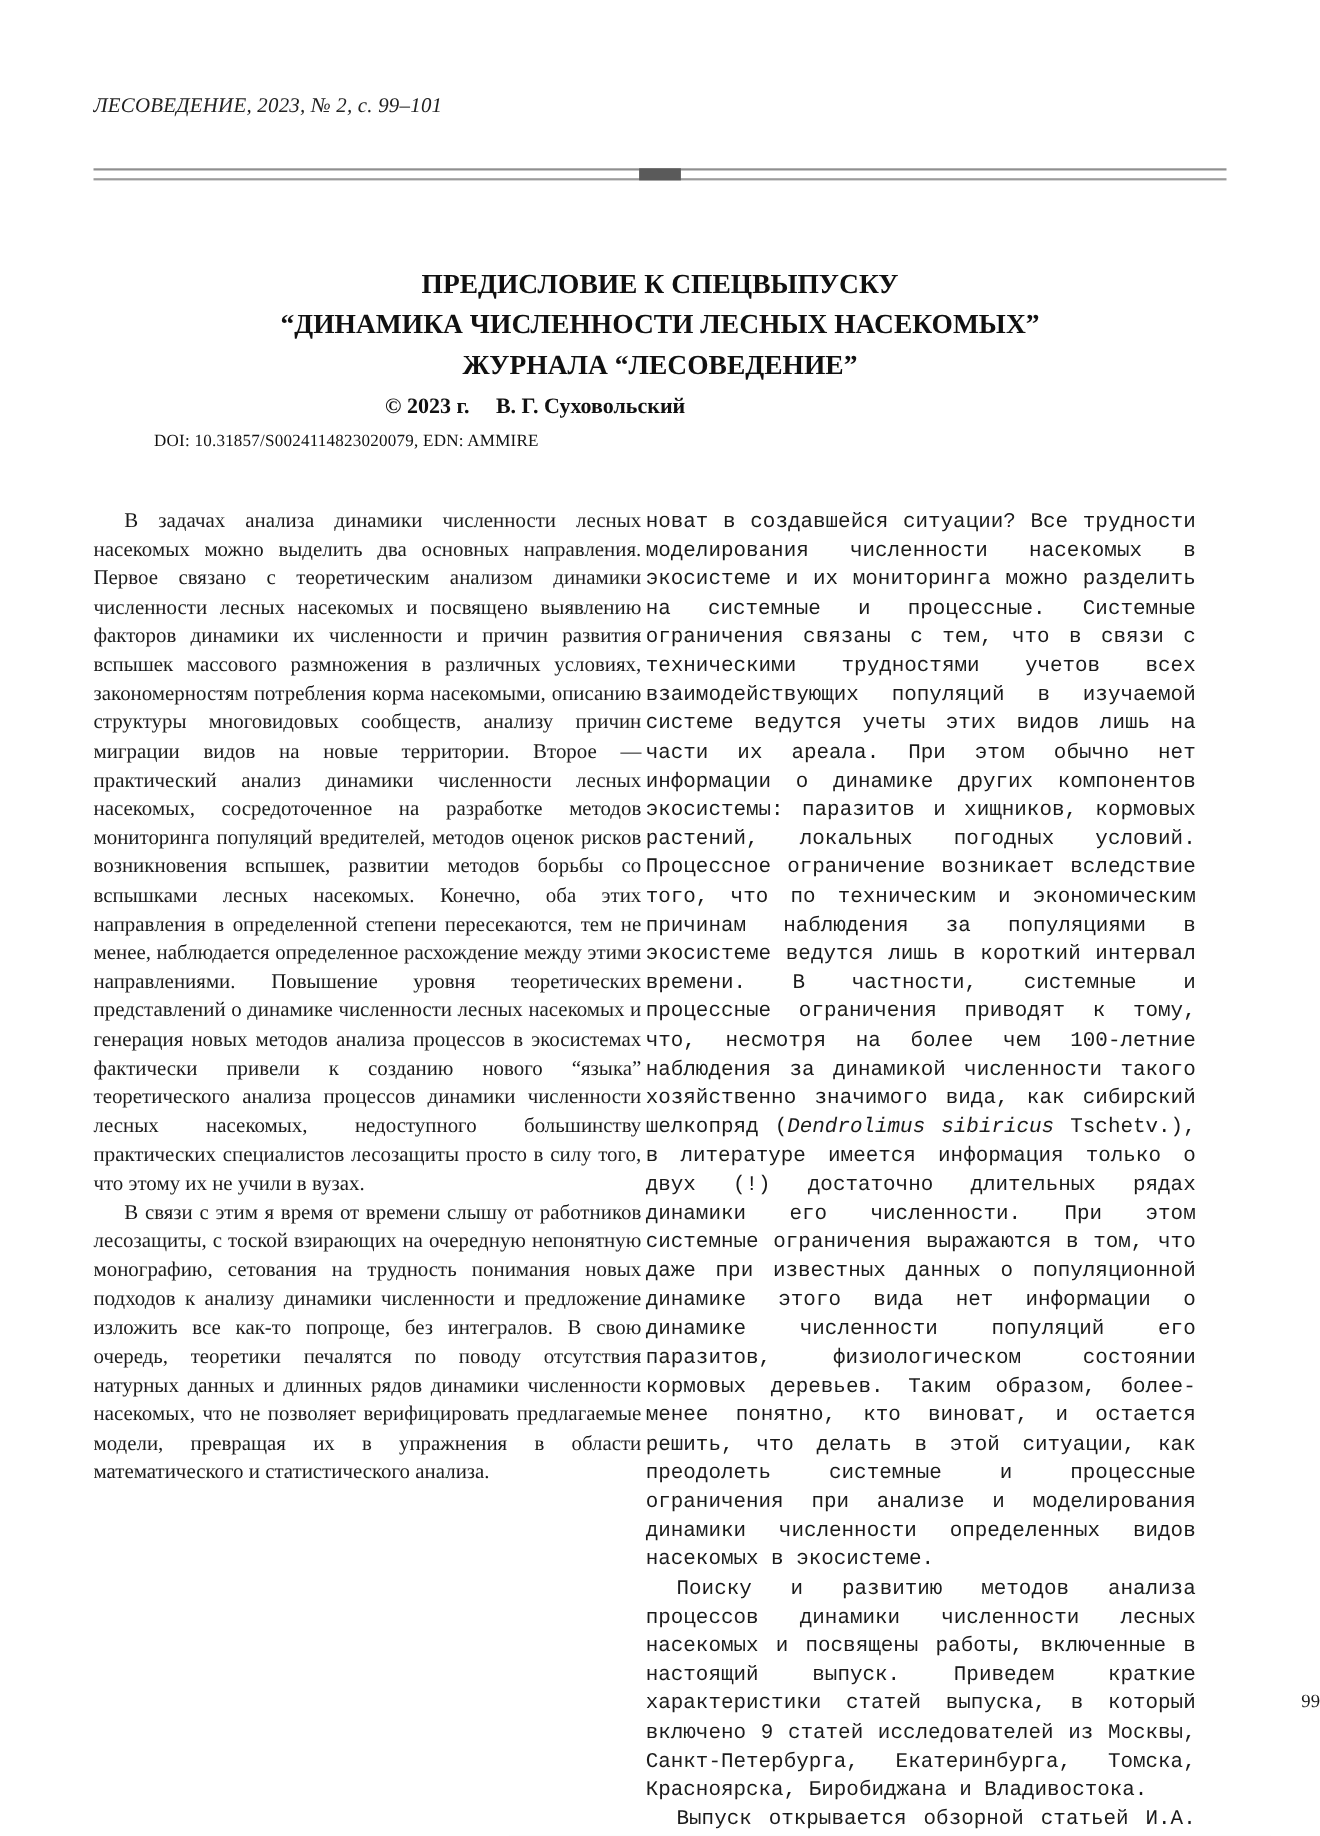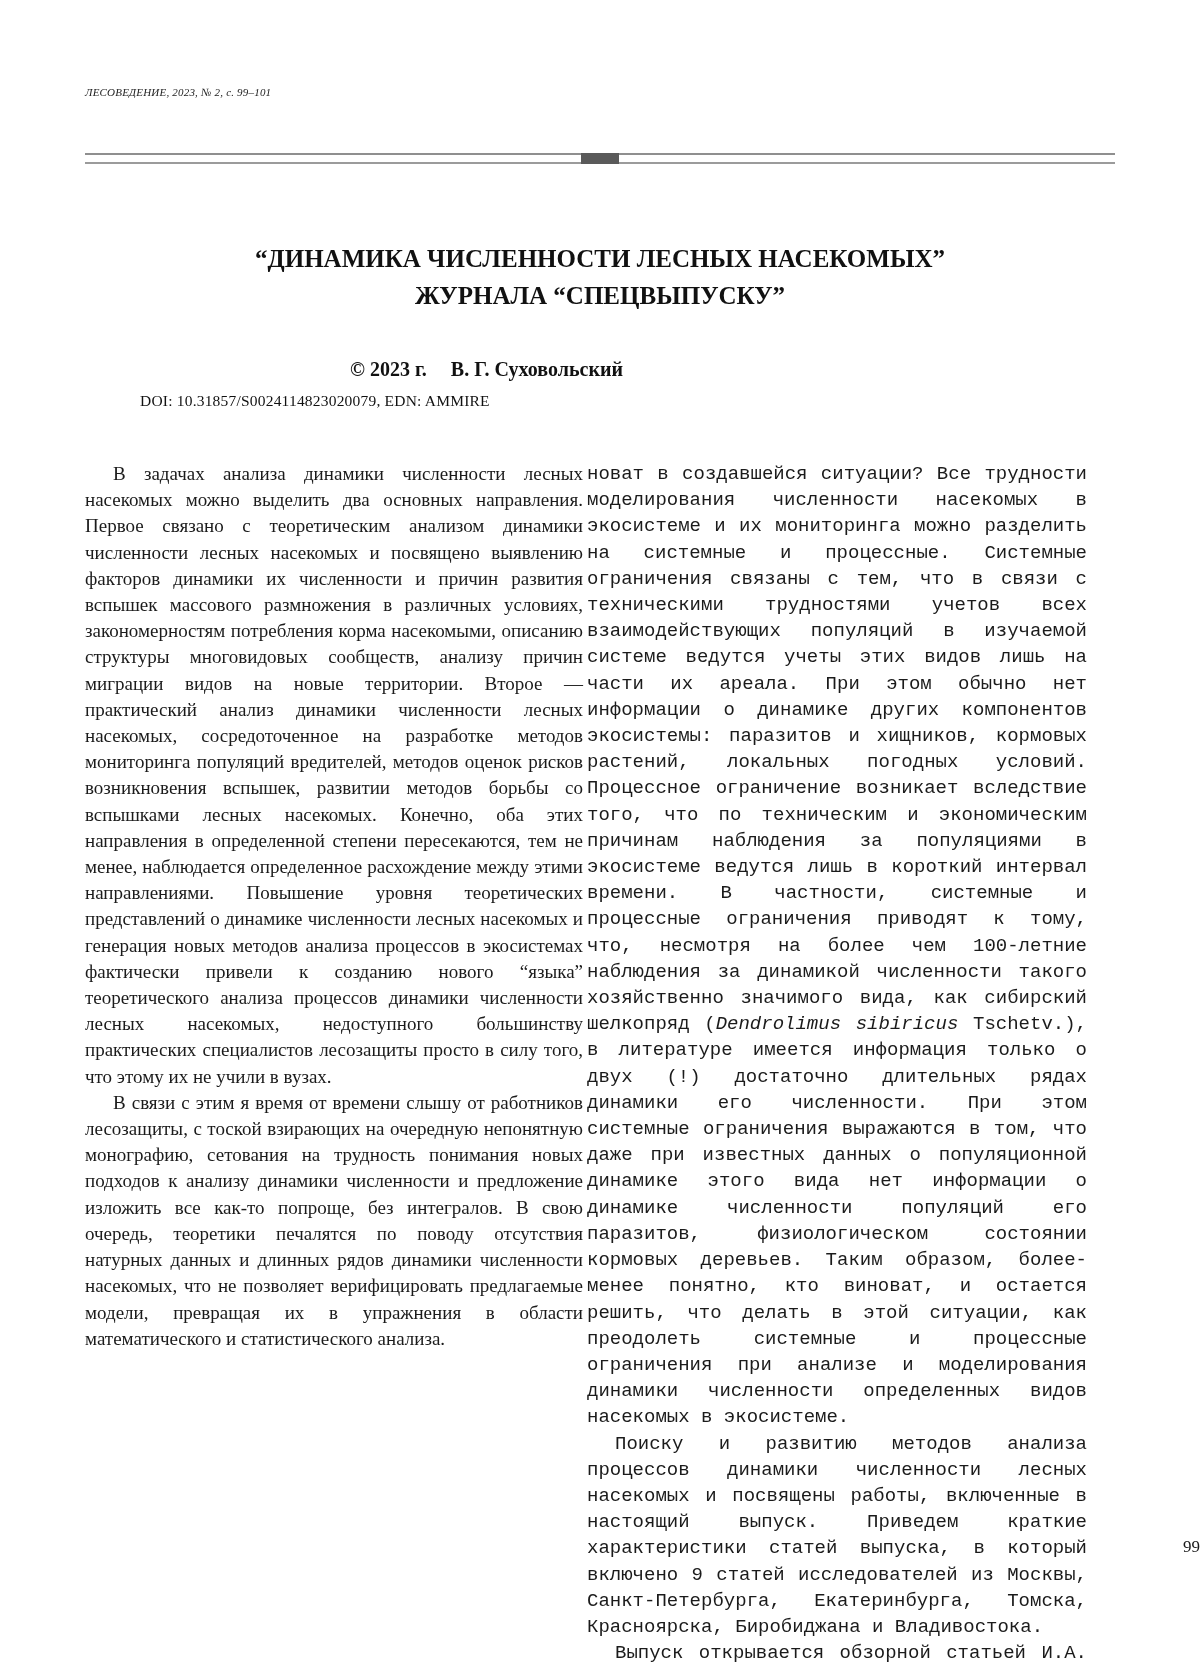--- a/index.html
+++ b/index.html
@@ -11,21 +11,21 @@
     background: #ffffff;
     color: #1b1b1b;
     font-family: "Liberation Serif", "DejaVu Serif", serif;
     overflow: hidden;
   }
   .running-head {
     position: absolute;
     left: 85px;
     top: 86px;
     font-style: italic;
-    font-size: 11px;
+    font-size: 19px;
     letter-spacing: 0.2px;
     color: #222;
   }
   .rule {
     position: absolute;
     left: 85px;
     width: 1030px;
     top: 153px;
     height: 11px;
     border-top: 2px solid #8f8f8f;
@@ -100,22 +100,23 @@
 
 <div class="page">
 
   <div class="running-head">ЛЕСОВЕДЕНИЕ, 2023, № 2, с. 99–101</div>
 
   <div class="rule">
     <span class="rule-mark"></span>
   </div>
 
   <div class="title-block">
+    <div>ПРЕДИСЛОВИЕ К СПЕЦВЫПУСКУ</div>
     <div>“ДИНАМИКА ЧИСЛЕННОСТИ ЛЕСНЫХ НАСЕКОМЫХ”</div>
-    <div>ЖУРНАЛА “СПЕЦВЫПУСКУ”</div>
+    <div>ЖУРНАЛА “ЛЕСОВЕДЕНИЕ”</div>
   </div>
 
   <div class="byline">
     <span>© 2023 г.</span><span class="author">В. Г. Суховольский</span>
   </div>
 
   <div class="doi-line">
     <b>DOI:</b>
     <span>10.31857/S0024114823020079,</span>
     <b>EDN:</b>

